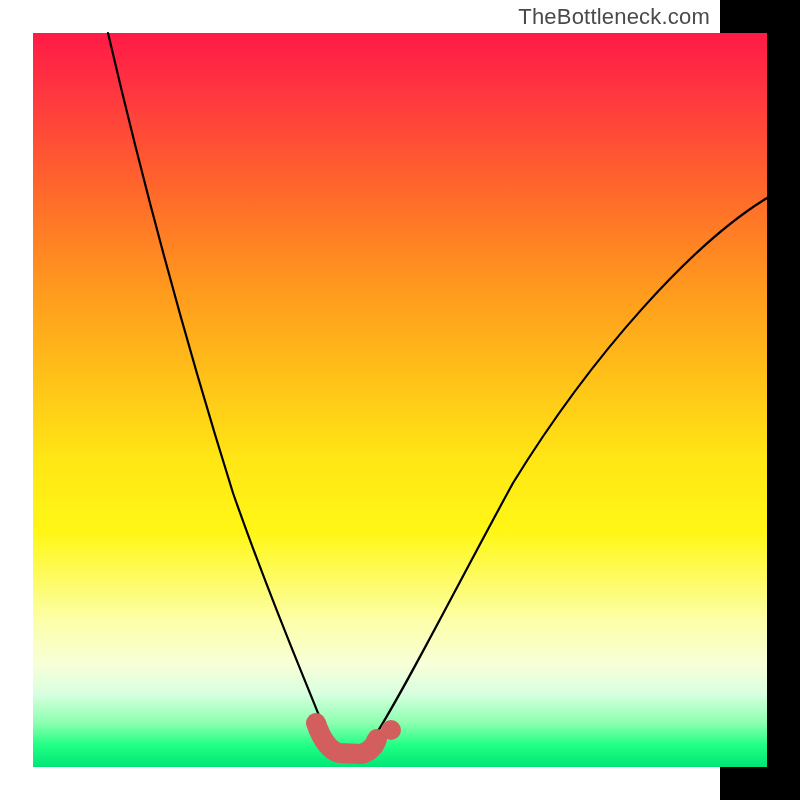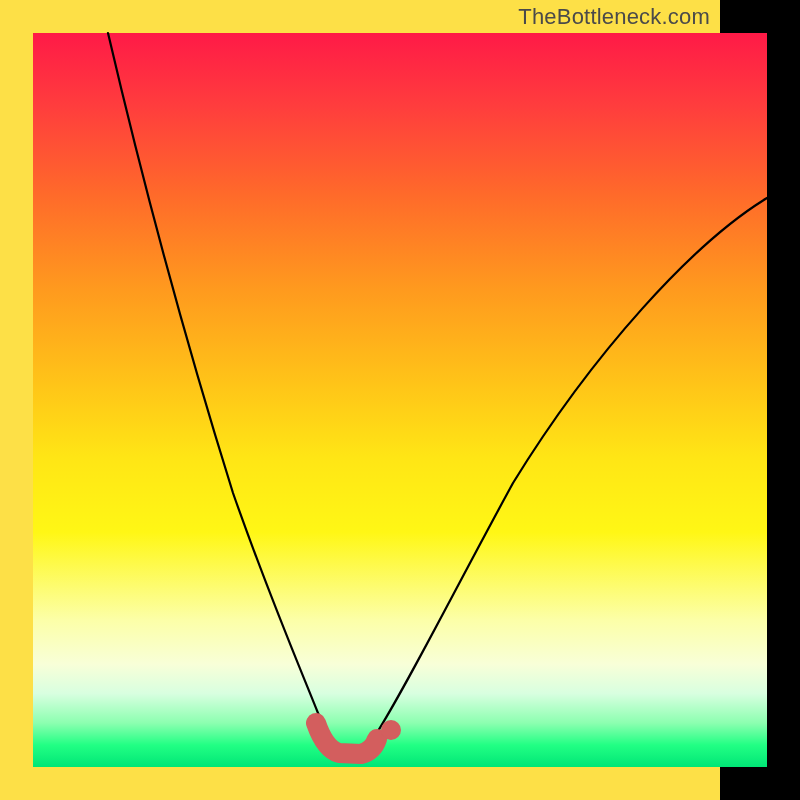--- a/index.html
+++ b/index.html
@@ -10,21 +10,21 @@
     background: #000;
     overflow: hidden;
     font-family: Arial, Helvetica, sans-serif;
   }
   .frame {
     position: absolute;
     left: 0;
     top: 0;
     width: 720px;
     height: 800px;
-    background: #fde047;
+    background: #ffffff;
   }
   .plot {
     position: absolute;
     left: 33px;
     top: 33px;
     width: 734px;
     height: 734px;
     background: linear-gradient(
       to bottom,
       #ff1a47 0%,

